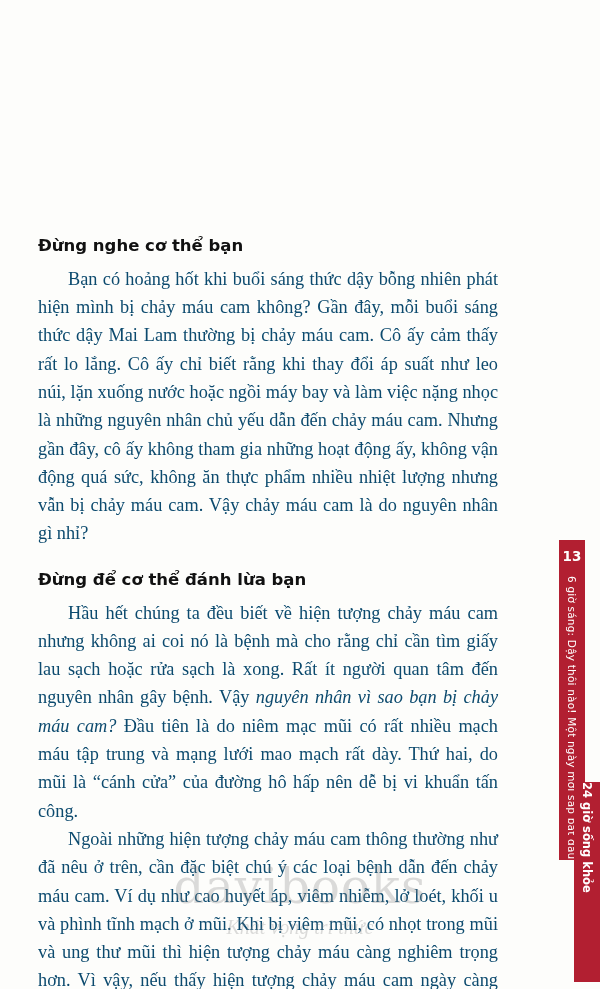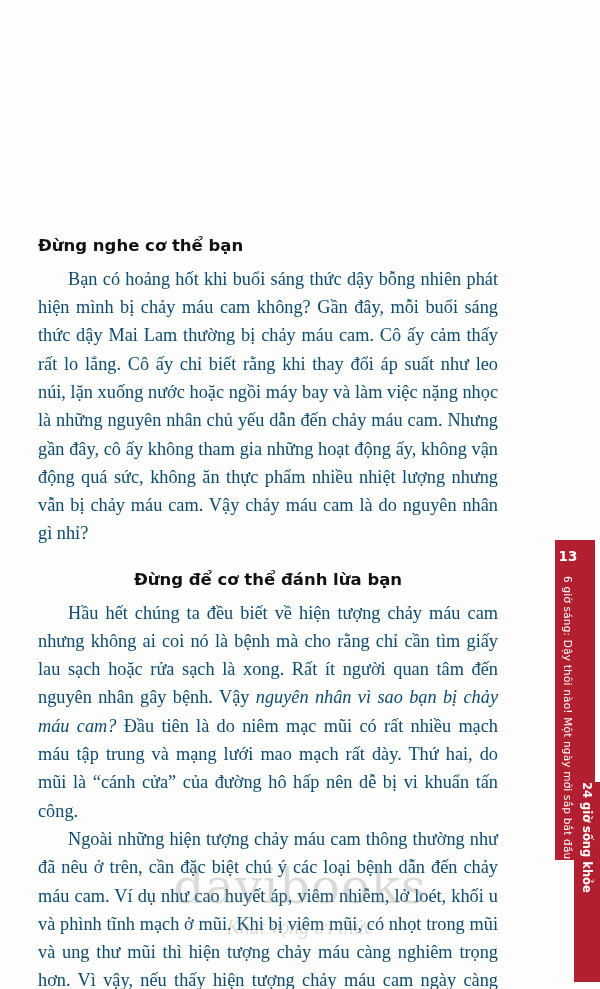--- a/index.html
+++ b/index.html
@@ -47,21 +47,20 @@
     font-family: "DejaVu Sans", sans-serif;
     font-weight: bold;
     font-size: 16.5px;
     color: #111111;
     margin: 0 0 9px 0;
     line-height: 1.2;
   }
 
   .section-heading.second {
     margin-top: 22px;
-    text-align: center;
   }
 
   p.body-text {
     font-family: "Liberation Serif", serif;
     font-size: 18.3px;
     line-height: 28.3px;
     text-align: justify;
     margin: 0 0 0 0;
     text-indent: 30px;
     color: #0c4a6e;
@@ -71,23 +70,23 @@
     margin-top: 0px;
   }
 
   em.it {
     font-style: italic;
   }
 
   
   .side-tab {
     position: absolute;
-    right: 5px;
+    right: 15px;
     top: 540px;
-    width: 40px;
+    width: 26px;
     height: 320px;
     background: #b21f31;
     color: #ffffff;
   }
 
   .side-tab .page-number {
     position: absolute;
     top: 8px;
     left: 0;
     width: 26px;

